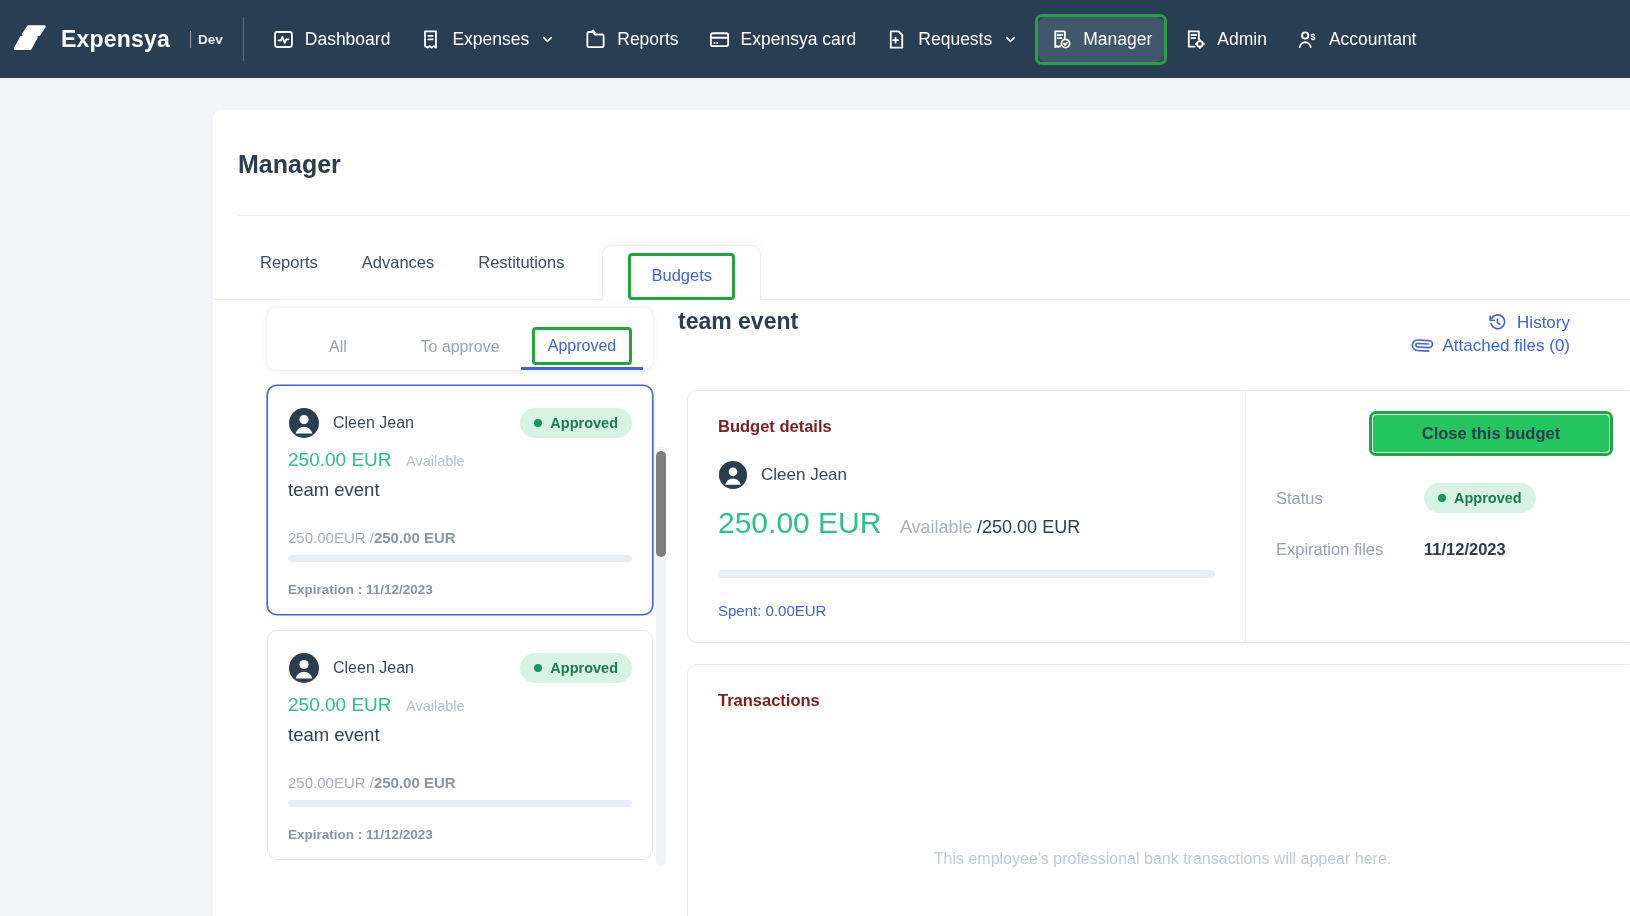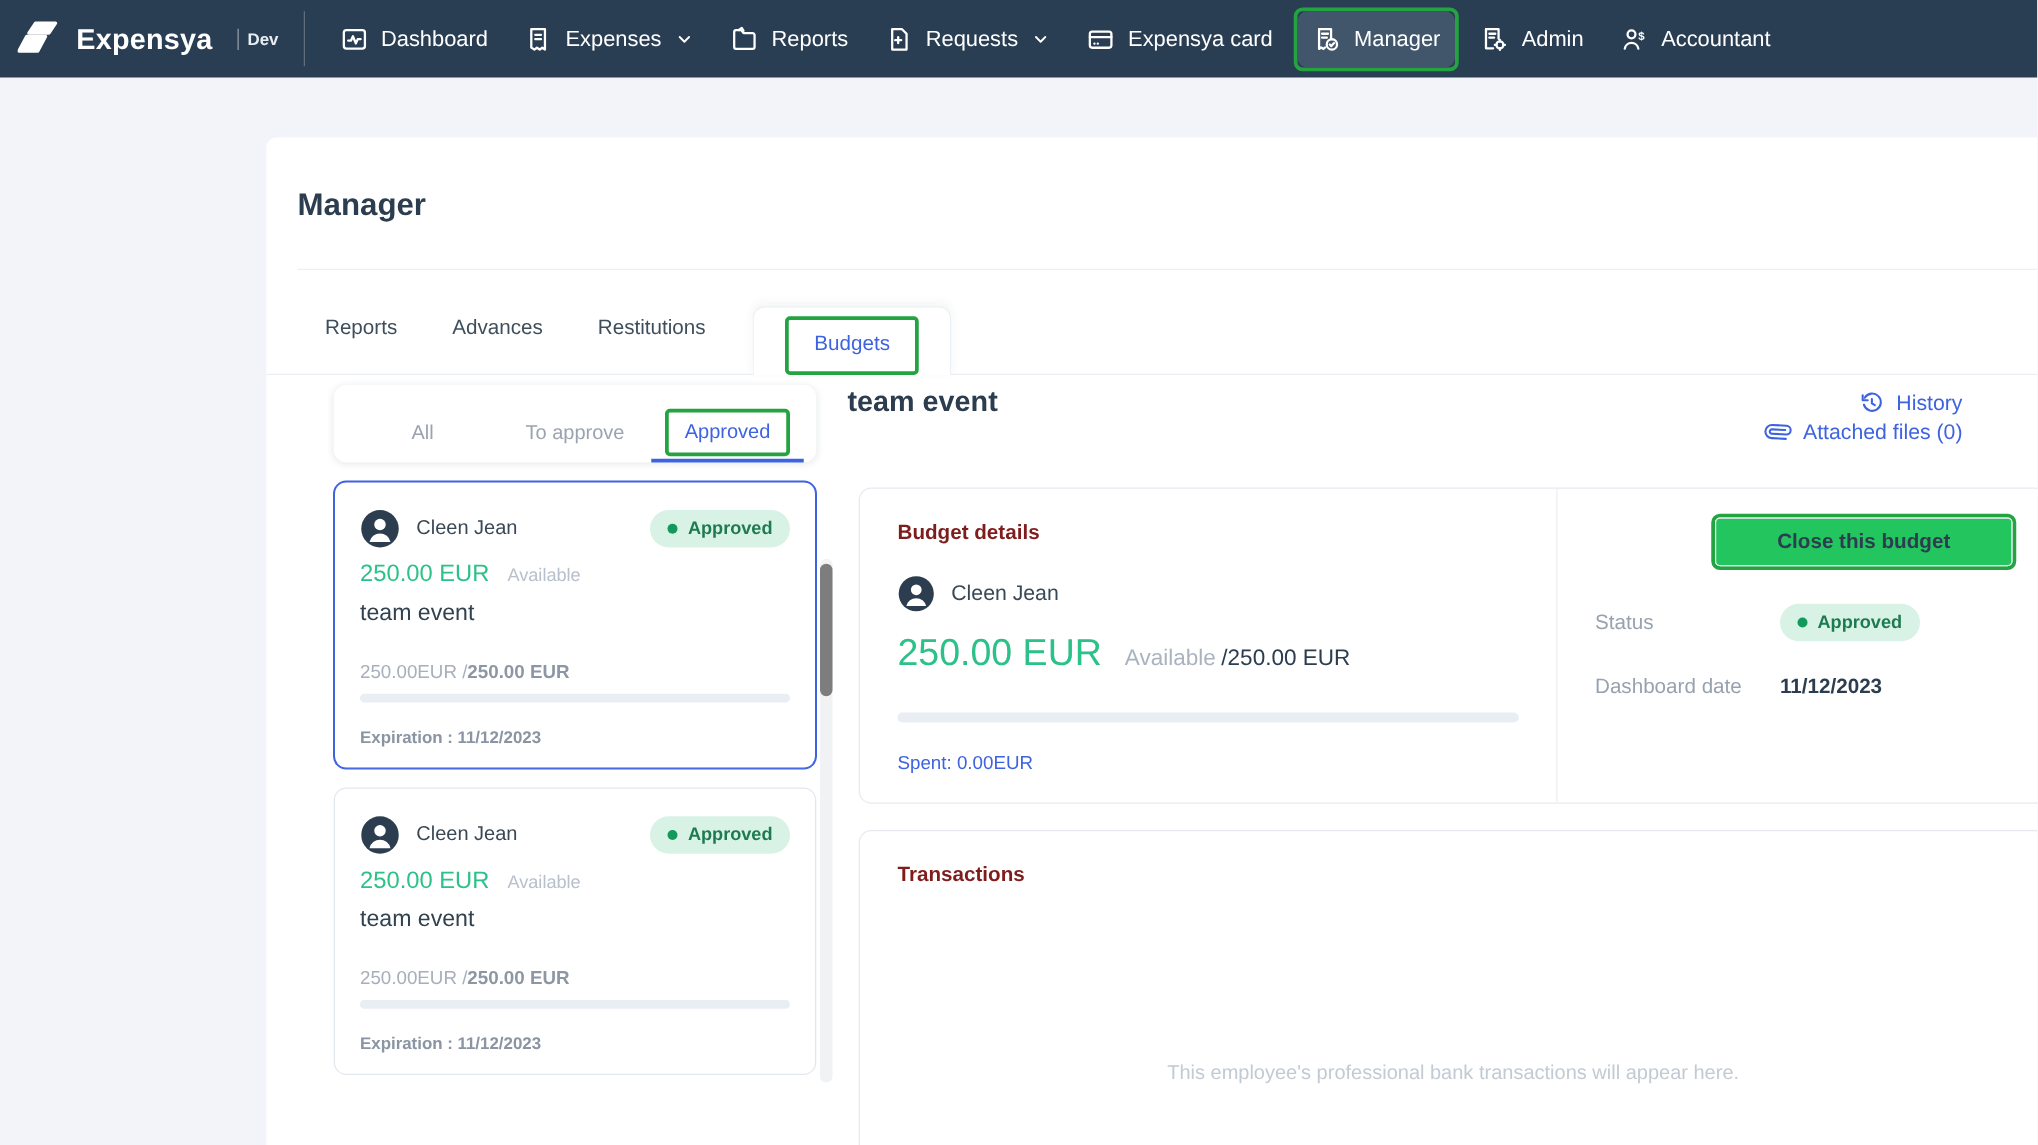--- a/index.html
+++ b/index.html
@@ -1,20 +1,20 @@
 <!DOCTYPE html>
 <html><head>
 <meta charset="utf-8">
 <style>
   html,body{margin:0;padding:0;}
   body{width:1630px;height:916px;font-family:"Liberation Sans","DejaVu Sans",sans-serif;background:#F2F4F9;}
   .app{position:relative;width:1630px;height:916px;overflow:hidden;background:#F2F4F9;}
 
   
-  .navbar{position:absolute;top:0;left:0;right:0;height:62px;background:#2A3E53;display:flex;align-items:center;padding:0 14px;box-sizing:border-box;}
+  .navbar{position:absolute;top:0;left:0;right:0;height:78px;background:#2A3E53;display:flex;align-items:center;padding:0 14px;box-sizing:border-box;}
   .brand{display:flex;align-items:center;gap:11px;cursor:pointer;}
   .logo svg{display:block;width:36px;height:32px;}
   .brand-name{color:#fff;font-size:23px;font-weight:700;letter-spacing:.2px;}
   .brand-env{display:flex;align-items:center;gap:7px;margin-left:9px;}
   .env-bar{width:1px;height:17px;background:rgba(255,255,255,.5);}
   .env-txt{color:#E8EDF2;font-size:13.5px;font-weight:600;}
   .nav-sep{width:1px;height:44px;background:rgba(255,255,255,.25);margin:0 16px 0 20px;flex:none;}
   .nav-items{display:flex;align-items:center;gap:5px;}
   .nav-item{display:flex;align-items:center;gap:10px;color:#fff;font-size:17.5px;padding:11px 12px;border-radius:8px;text-decoration:none;cursor:pointer;white-space:nowrap;}
   .nav-item svg{width:23px;height:23px;display:block;flex:none;}
@@ -141,36 +141,36 @@
       </a>
       <a class="nav-item">
         <svg viewBox="0 0 24 24" fill="none" stroke="#fff" stroke-width="1.9" stroke-linecap="round" stroke-linejoin="round">
             <path d="M3.5 8V5.8a1.6 1.6 0 0 1 1.6-1.6h4.2l2 2.6h7.6a1.6 1.6 0 0 1 1.6 1.6v10a1.6 1.6 0 0 1-1.6 1.6H5.1a1.6 1.6 0 0 1-1.6-1.6z"></path>
             <path d="M7.5 4.2l2.3-1.7 1.5 2.3"></path>
           </svg>
         <span>Reports</span>
       </a>
       <a class="nav-item">
         <svg viewBox="0 0 24 24" fill="none" stroke="#fff" stroke-width="1.9" stroke-linecap="round" stroke-linejoin="round">
+            <rect x="3" y="5.5" width="18" height="13.5" rx="2"></rect>
+            <path d="M3 10.2h18"></path>
+            <path d="M6.8 15.6h.1M9.6 15.6h.1"></path>
+          </svg>
+        <span>Expensya card</span>
+      </a>
+      <a class="nav-item">
+        <svg viewBox="0 0 24 24" fill="none" stroke="#fff" stroke-width="1.9" stroke-linecap="round" stroke-linejoin="round">
             <path d="M6 3.5h8.2l3.8 3.8v13.2H6z"></path>
             <path d="M11 10.2v5"></path>
             <path d="M8.5 12.7h5"></path>
           </svg>
         <span>Requests</span>
         <svg class="chev" viewBox="0 0 24 24" fill="none" stroke="#fff" stroke-width="2.4" stroke-linecap="round" stroke-linejoin="round">
             <path d="M6 9l6 6 6-6"></path>
           </svg>
-      </a>
-      <a class="nav-item">
-        <svg viewBox="0 0 24 24" fill="none" stroke="#fff" stroke-width="1.9" stroke-linecap="round" stroke-linejoin="round">
-            <rect x="3" y="5.5" width="18" height="13.5" rx="2"></rect>
-            <path d="M3 10.2h18"></path>
-            <path d="M6.8 15.6h.1M9.6 15.6h.1"></path>
-          </svg>
-        <span>Expensya card</span>
       </a>
       <span class="ring">
         <a class="nav-item active">
           <svg viewBox="0 0 24 24" fill="none" stroke="#fff" stroke-width="1.9" stroke-linecap="round" stroke-linejoin="round">
               <path d="M5.5 3.5h10v7.5"></path>
               <path d="M5.5 3.5v16.5l1.8-1.3 1.7 1.3 1.6-1.3"></path>
               <path d="M8 7.3h5"></path>
               <path d="M8 10.6h4"></path>
               <circle cx="16.2" cy="16.2" r="4.3"></circle>
               <path d="M14.4 16.3l1.3 1.3 2.3-2.5"></path>
@@ -341,21 +341,21 @@
               </span>
             </div>
             <div class="kv">
               <span class="k">Status</span>
               <span class="pill">
                 <i class="dot"></i>
                 <span>Approved</span>
               </span>
             </div>
             <div class="kv">
-              <span class="k">Dashboard date</span>
+              <span class="k">Expiration files</span>
               <span class="v-bold">11/12/2023</span>
             </div>
           </div>
         </div>
 
         <div class="transactions-card">
           <h3 class="sec-heading">Transactions</h3>
           <p class="empty-msg">This employee's professional bank transactions will appear here.</p>
         </div>
       </section>

